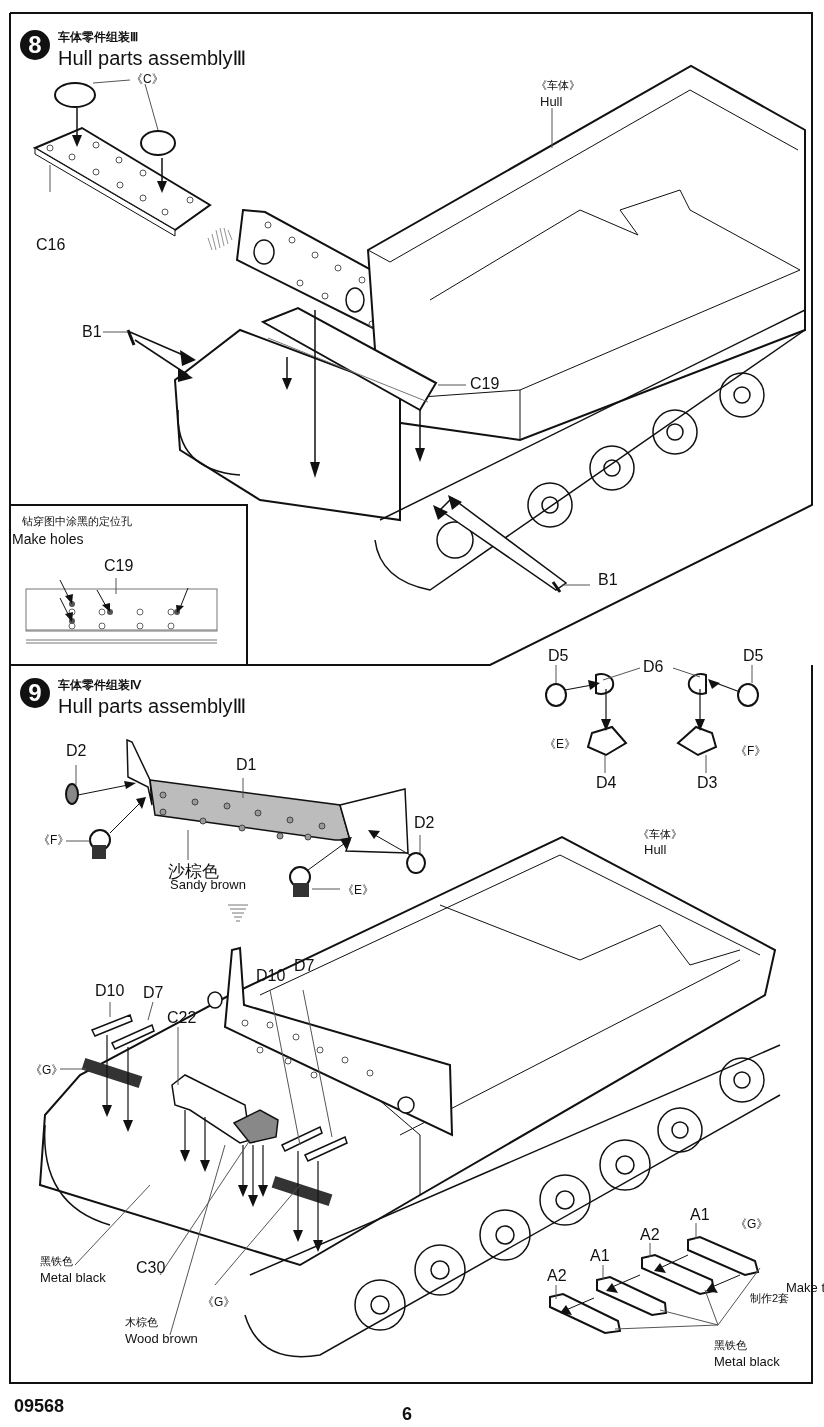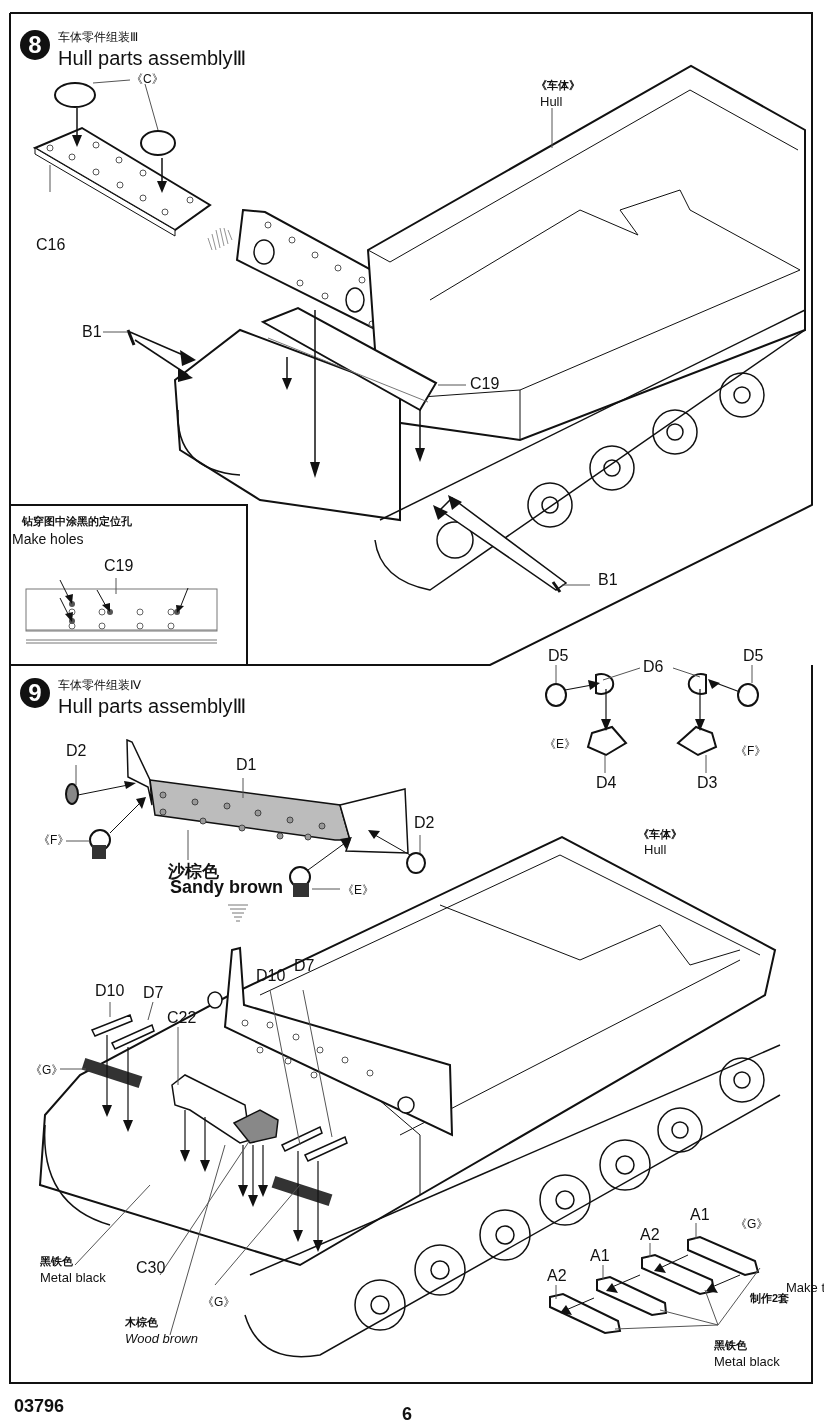--- a/index.html
+++ b/index.html
@@ -1,22 +1,22 @@
 <!DOCTYPE html>
 <html><head>
 <meta charset="utf-8">
 <style>
   html,body{margin:0;padding:0;background:#fff;}
   body{width:824px;height:1427px;position:relative;overflow:hidden;font-family:"Liberation Sans",sans-serif;color:#111;}
   .abs{position:absolute;}
   .lbl{position:absolute;font-size:16px;line-height:1;white-space:nowrap;color:#111;}
   .sm{font-size:12px;}
-  .zh{font-size:12px;font-weight:bold;}
+  .zh{font-size:12px;font-weight:normal;}
   .step-num{position:absolute;width:30px;height:30px;border-radius:50%;background:#111;color:#fff;font-weight:bold;font-size:24px;line-height:30px;text-align:center;}
-  .step-title-zh{position:absolute;font-size:12px;font-weight:normal;}
+  .step-title-zh{position:absolute;font-size:12px;font-weight:bold;}
   .step-title-en{position:absolute;font-size:20px;}
   svg{position:absolute;left:0;top:0;}
 </style>
 </head>
 <body>
 
 <div class="abs" style="left:0;top:0;width:824px;height:670px;">
   <svg width="824" height="670">
 
     <path d="M10 13 H812 V505 L490 665 H247 V665" fill="none" stroke="#111" stroke-width="2"></path>
@@ -402,42 +402,42 @@
   <div class="lbl" style="left:596px;top:110px;">D4</div>
   <div class="lbl" style="left:697px;top:110px;">D3</div>
   <div class="lbl sm" style="left:735px;top:80px;">《F》</div>
 
   <div class="lbl" style="left:66px;top:78px;">D2</div>
   <div class="lbl" style="left:236px;top:92px;">D1</div>
   <div class="lbl" style="left:414px;top:150px;">D2</div>
   <div class="lbl sm" style="left:38px;top:169px;">《F》</div>
   <div class="lbl sm" style="left:342px;top:219px;">《E》</div>
   <div class="lbl zh" style="left:168px;top:198px;font-size:17px;">沙棕色</div>
-  <div class="lbl" style="left:170px;top:213px;font-size:18px;font-weight:bold;">Sandy brown</div>
+  <div class="lbl" style="left:170px;top:213px;font-size:13px;">Sandy brown</div>
   <div class="lbl zh" style="left:638px;top:164px;font-size:11px;">《车体》</div>
   <div class="lbl" style="left:644px;top:178px;font-size:13px;">Hull</div>
 
   <div class="lbl" style="left:95px;top:318px;">D10</div>
   <div class="lbl" style="left:143px;top:320px;">D7</div>
   <div class="lbl" style="left:167px;top:345px;">C22</div>
   <div class="lbl" style="left:256px;top:303px;">D10</div>
   <div class="lbl" style="left:294px;top:293px;">D7</div>
   <div class="lbl sm" style="left:30px;top:399px;">《G》</div>
   <div class="lbl zh" style="left:40px;top:591px;font-size:11px;">黑铁色</div>
   <div class="lbl" style="left:40px;top:606px;font-size:13px;">Metal black</div>
   <div class="lbl" style="left:136px;top:595px;">C30</div>
   <div class="lbl sm" style="left:202px;top:631px;">《G》</div>
   <div class="lbl zh" style="left:125px;top:652px;font-size:11px;">木棕色</div>
-  <div class="lbl" style="left:125px;top:667px;font-size:13px;font-style:italic;">Wood brown</div>
+  <div class="lbl" style="left:125px;top:667px;font-size:13px;">Wood brown</div>
 
   <div class="lbl" style="left:690px;top:542px;">A1</div>
   <div class="lbl sm" style="left:735px;top:553px;">《G》</div>
   <div class="lbl" style="left:640px;top:562px;">A2</div>
   <div class="lbl" style="left:590px;top:583px;">A1</div>
   <div class="lbl" style="left:547px;top:603px;">A2</div>
   <div class="lbl zh" style="left:750px;top:628px;font-size:11px;">制作2套</div>
   <div class="lbl" style="left:750px;top:616px;font-size:13px;margin-left:36px;">Make two</div>
   <div class="lbl zh" style="left:714px;top:675px;font-size:11px;">黑铁色</div>
   <div class="lbl" style="left:714px;top:690px;font-size:13px;">Metal black</div>
 </div>
 
-<div class="lbl" style="left:14px;top:1397px;font-size:18px;font-weight:bold;">03796</div>
+<div class="lbl" style="left:14px;top:1397px;font-size:18px;font-weight:bold;">09568</div>
 <div class="lbl" style="left:402px;top:1405px;font-size:18px;font-weight:bold;">6</div>
 
 </body></html>

